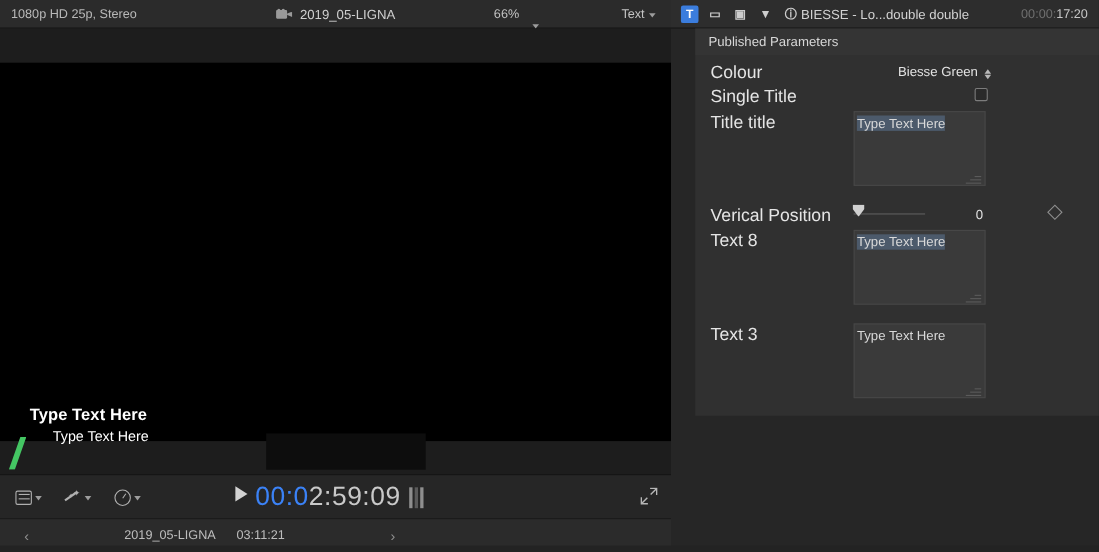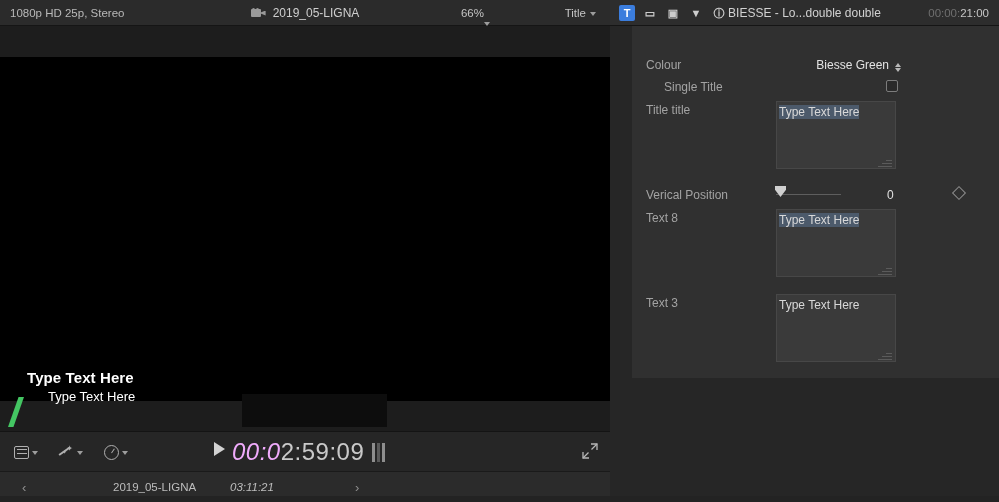--- a/index.html
+++ b/index.html
@@ -36,21 +36,21 @@
     display: flex; align-items: center; justify-content: center; gap: 7px;
   }
   #viewer-clipname { color: #cfcfcf; font-size: 12px; }
   .cam-icon { display: inline-block; width: 15px; height: 11px; position: relative; }
   .cam-icon .body { position: absolute; left: 0; top: 1px; width: 10px; height: 8px; background: #9a9a9a; border-radius: 1px; }
   .cam-icon .lens { position: absolute; left: 10px; top: 3px; width: 5px; height: 5px; background: #9a9a9a; clip-path: polygon(100% 0, 100% 100%, 0 60%, 0 40%); }
   .cam-icon .r1 { position: absolute; left: 1px; top: 0px; width: 3px; height: 3px; border-radius: 50%; background: #9a9a9a; }
   .cam-icon .r2 { position: absolute; left: 5px; top: 0px; width: 3px; height: 3px; border-radius: 50%; background: #9a9a9a; }
   #viewer-zoom {
     position: absolute; right: 120px; top: 0; height: 26px; line-height: 26px;
-    color: #c4c4c4; font-size: 11.5px; display: flex; align-items: flex-end; gap: 0;
+    color: #c4c4c4; font-size: 11.5px; display: flex; align-items: flex-end; gap: 12px;
   }
   #viewer-view {
     position: absolute; right: 14px; top: 0; height: 26px; line-height: 26px;
     color: #c4c4c4; font-size: 11.5px; display: flex; align-items: center; gap: 4px;
   }
   .caret { display: inline-block; width: 0; height: 0;
     border-left: 3.5px solid transparent; border-right: 3.5px solid transparent;
     border-top: 4px solid #9d9d9d; margin-top: 1px; }
 
   #viewer-canvas-area {
@@ -104,36 +104,36 @@
   #vb-play {
     position: absolute; left: 214px; top: 10px; width: 0; height: 0;
     border-top: 7px solid transparent; border-bottom: 7px solid transparent;
     border-left: 11px solid #d2d2d2;
   }
   #vb-timecode {
     position: absolute; left: 232px; top: 3px; height: 34px; line-height: 34px;
     color: #c9c9c9; font-size: 24px; letter-spacing: 0.5px;
     font-family: "Liberation Sans", sans-serif;
   }
-  #vb-timecode .tc-dim { color: #f0abfc; font-style: italic; }
+  #vb-timecode .tc-dim { color: #3b82f6; }
   #vb-bars { position: absolute; left: 372px; top: 11px; width: 24px; height: 19px; }
   #vb-bars i { position: absolute; top: 0; width: 3px; height: 19px; background: #8e8e8e; display:block; }
   #vb-fullscreen {
     position: absolute; right: 12px; top: 11px; width: 16px; height: 16px;
   }
 
   #viewer-footer {
     position: absolute; left: 0; top: 471px; width: 610px; height: 31px;
     background: #2b2b2b; border-top: 1px solid #1a1a1a;
     display: flex; align-items: center;
   }
   #ft-prev { position: absolute; left: 22px; top: 8px; color: #8f8f8f; font-size: 13px; }
   #ft-next { position: absolute; left: 355px; top: 8px; color: #8f8f8f; font-size: 13px; }
   #ft-name { position: absolute; left: 113px; top: 0; height: 31px; line-height: 31px; color: #bdbdbd; font-size: 11.5px; }
-  #ft-dur { position: absolute; left: 230px; top: 0; height: 31px; line-height: 31px; color: #bdbdbd; font-size: 11.5px; font-style: italic; }
+  #ft-dur { position: absolute; left: 215px; top: 0; height: 31px; line-height: 31px; color: #bdbdbd; font-size: 11.5px; }
 
   
   #inspector {
     position: absolute; left: 610px; top: 0; width: 389px; height: 502px;
     background: #262626;
   }
   #insp-header {
     position: absolute; left: 0; top: 0; width: 389px; height: 26px;
     background: #2d2d2d; border-bottom: 1px solid #151515;
   }
@@ -157,24 +157,24 @@
   #insp-body {
     position: absolute; left: 22px; top: 26px; width: 367px; height: 352px;
     background: #303030;
   }
   #published-hdr {
     position: absolute; left: 0; top: 0; width: 367px; height: 24px;
     line-height: 24px; padding-left: 12px; color: #d7d7d7; font-size: 12px;
     background: #343434;
   }
   .row-label {
-    position: absolute; color: #a3a3a3; font-size: 12px;
+    position: absolute; color: #e5e5e5; font-size: 16px;
   }
   #lbl-colour { left: 14px; top: 32px; }
-  #lbl-single { left: 14px; top: 54px; margin-left: 18px; }
+  #lbl-single { left: 14px; top: 54px; }
   #lbl-main { left: 14px; top: 77px; }
   #lbl-vpos { left: 14px; top: 162px; }
   #lbl-t1 { left: 14px; top: 185px; }
   #lbl-t2 { left: 14px; top: 270px; }
 
   #colour-value {
     position: absolute; right: 98px; top: 32px; color: #e3e3e3; font-size: 12px;
     display: flex; align-items: flex-end; gap: 4px;
   }
   .updown { display: inline-flex; flex-direction: column; gap: 1px; margin-left: 2px; }
@@ -240,21 +240,21 @@
         </span>
         <span id="viewer-clipname">2019_05-LIGNA</span>
       </div>
 
       <div id="viewer-zoom">
         <span>66%</span>
         <span class="caret"></span>
       </div>
 
       <div id="viewer-view">
-        <span>Title</span>
+        <span>Text</span>
         <span class="caret"></span>
       </div>
     </div>
 
     <div id="viewer-canvas-area">
       <div id="viewer-video">
         <div id="overlay-darkbox"></div>
         <div id="overlay-slash"></div>
         <div id="overlay-title">Type Text Here</div>
         <div id="overlay-sub">Type Text Here</div>
@@ -317,25 +317,26 @@
           <span class="glyph">▣</span>
         </div>
         <div class="itab">
           <span class="glyph">▼</span>
         </div>
         <div class="itab">
           <span class="glyph">ⓘ</span>
         </div>
       </div>
       <div id="insp-title">BIESSE - Lo...double double</div>
-      <div id="insp-tc"><span>00:00:</span><b>21:00</b></div>
+      <div id="insp-tc"><span>00:00:</span><b>17:20</b></div>
     </div>
 
     <div id="insp-body">
 
+      <div id="published-hdr">Published Parameters</div>
 
       <div class="row-label" id="lbl-colour">Colour</div>
       <div id="colour-value">
         <span>Biesse Green</span>
         <span class="updown">
             <i class="up"></i>
             <i class="dn"></i>
           </span>
       </div>
 

